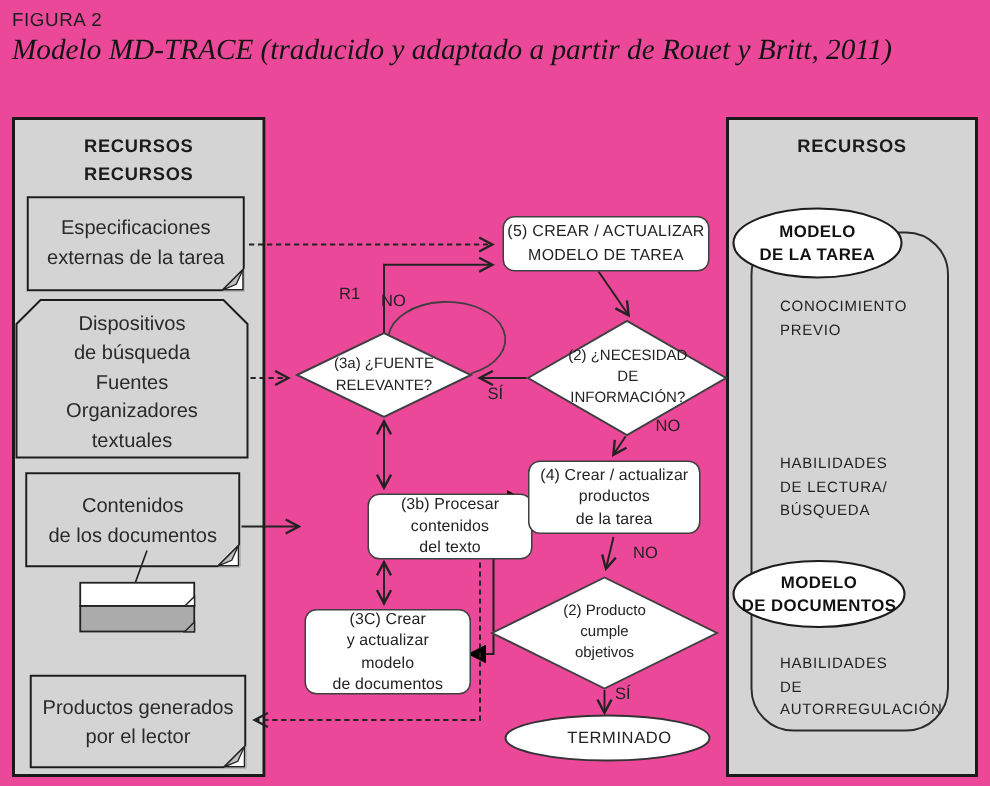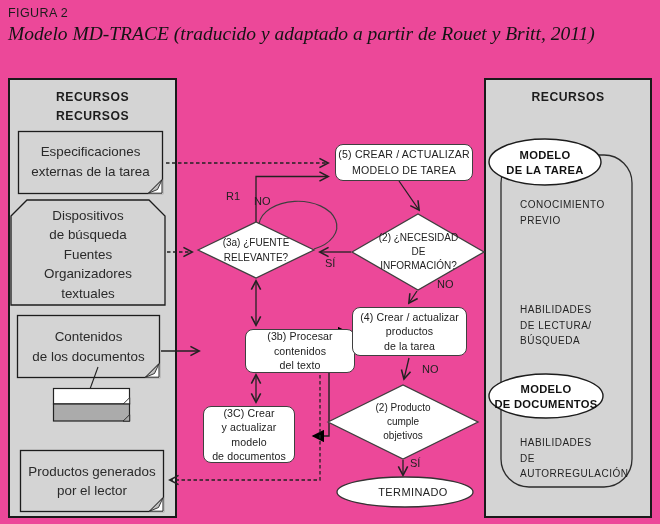--- a/index.html
+++ b/index.html
@@ -159,21 +159,21 @@
 
   <div class="fbox caps" style="left:335px;top:144px;width:138px;height:37px;line-height:15.5px;">
     <div>(5) CREAR / ACTUALIZAR</div>
     <div>MODELO DE TAREA</div>
   </div>
   <div class="fbox" style="left:203px;top:329px;width:110px;height:44px;margin-left:42px;">
     <div>(3b) Procesar</div>
     <div>contenidos</div>
     <div>del texto</div>
   </div>
-  <div class="fbox" style="left:203px;top:406px;width:92px;height:57px;">
+  <div class="fbox" style="left:203px;top:406px;width:111px;height:57px;">
     <div>(3C) Crear</div>
     <div>y actualizar</div>
     <div>modelo</div>
     <div>de documentos</div>
   </div>
   <div class="fbox" style="left:352px;top:307px;width:115px;height:49px;">
     <div>(4) Crear / actualizar</div>
     <div>productos</div>
     <div>de la tarea</div>
   </div>

